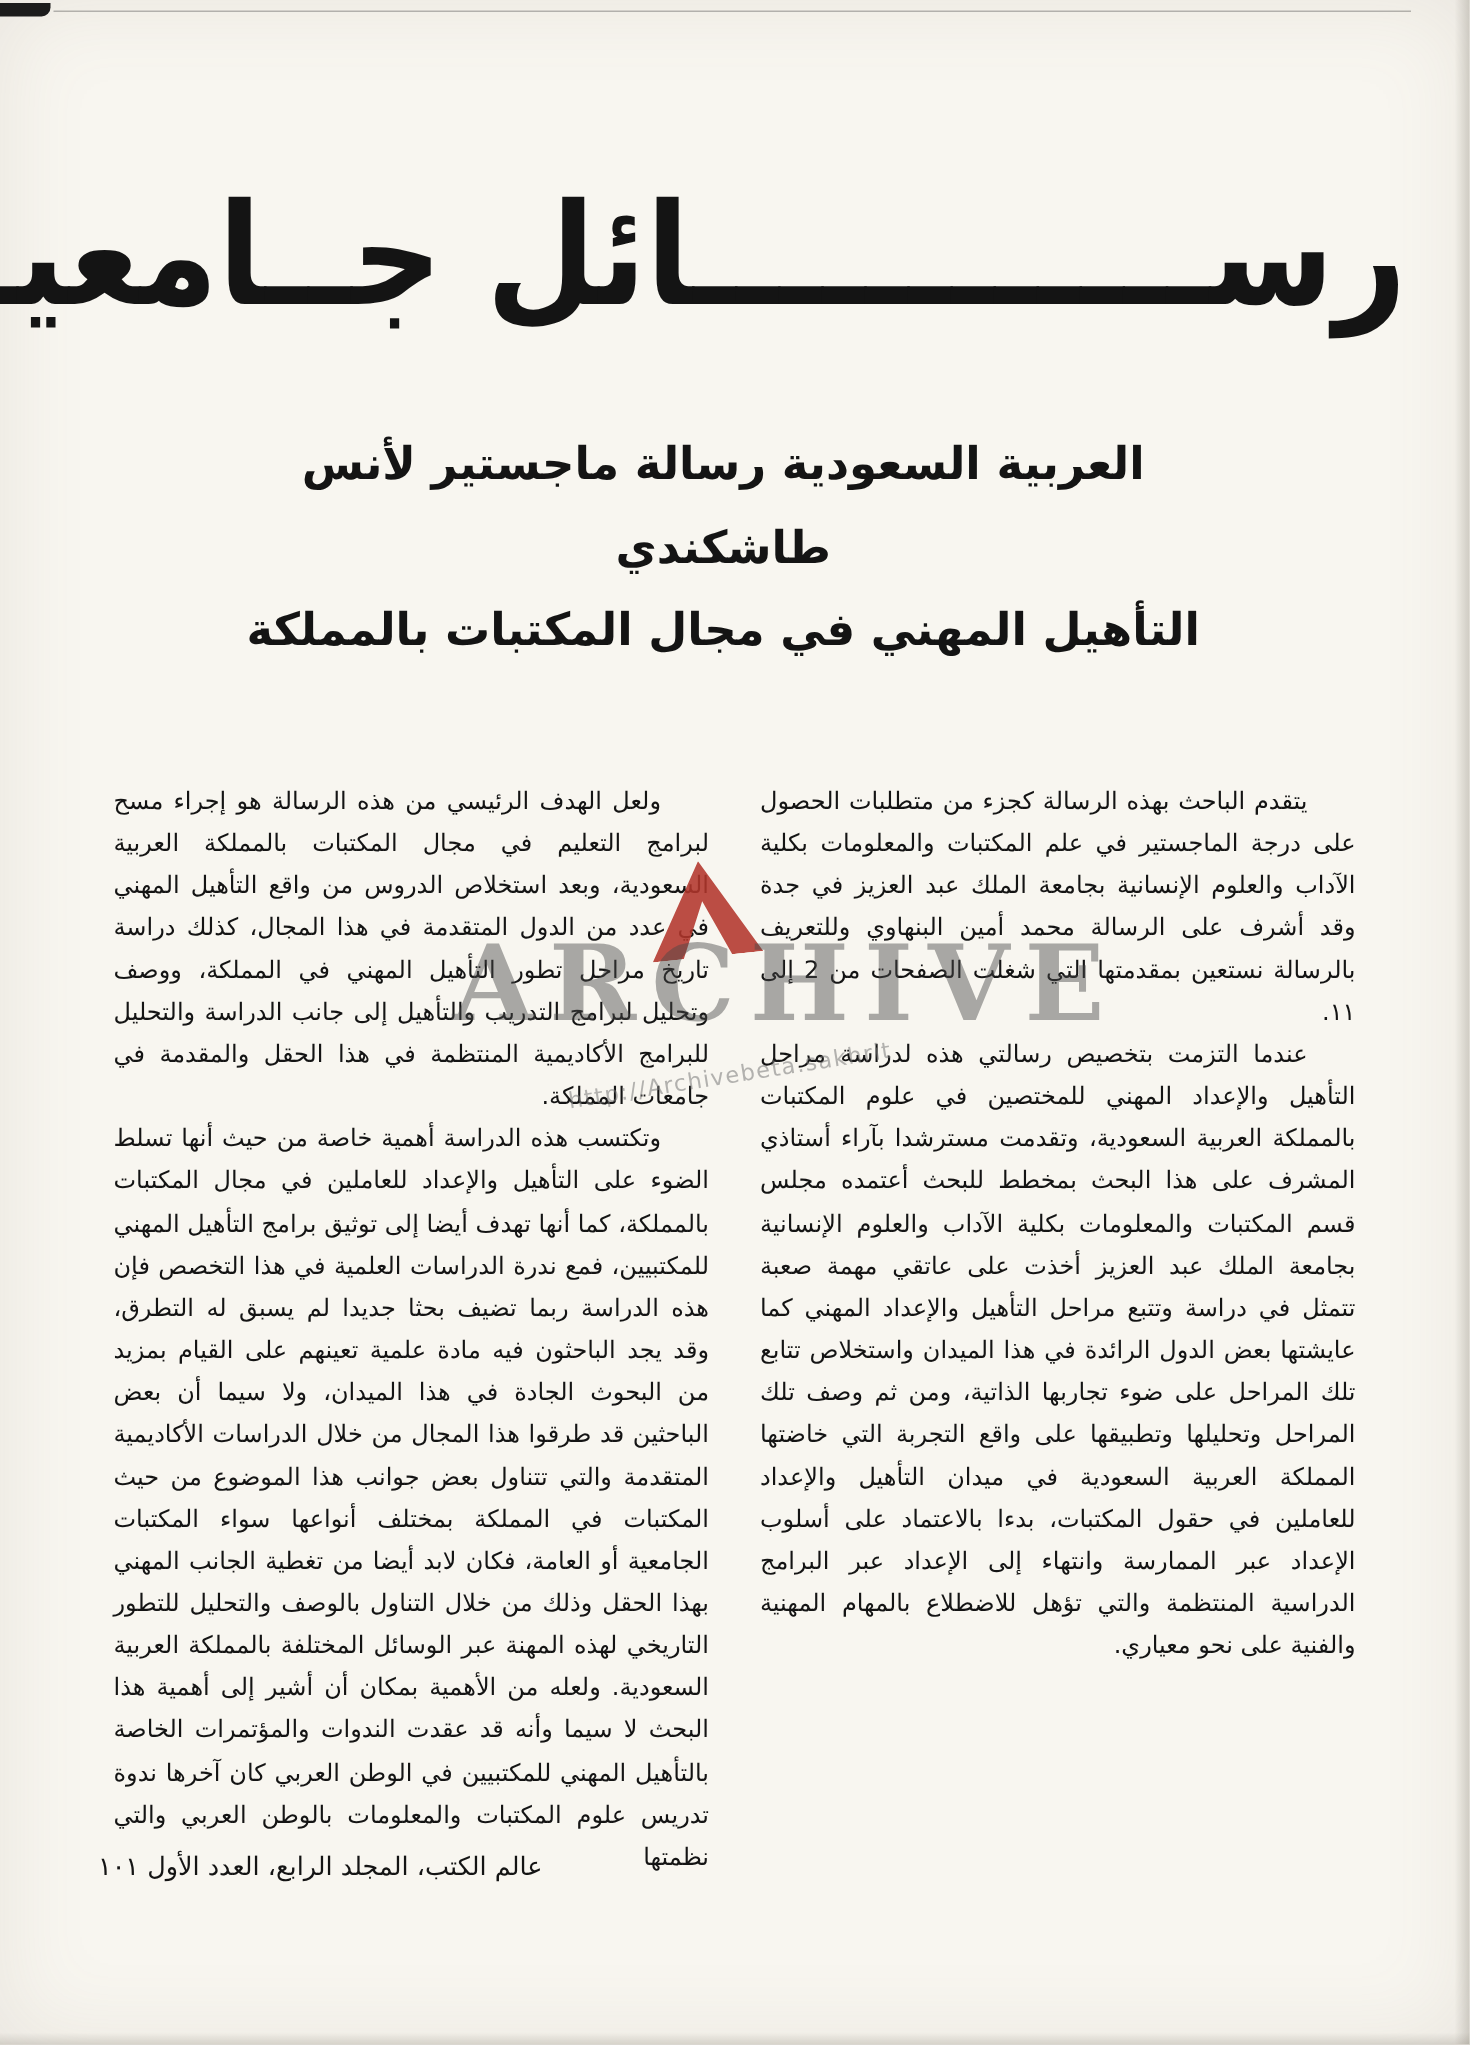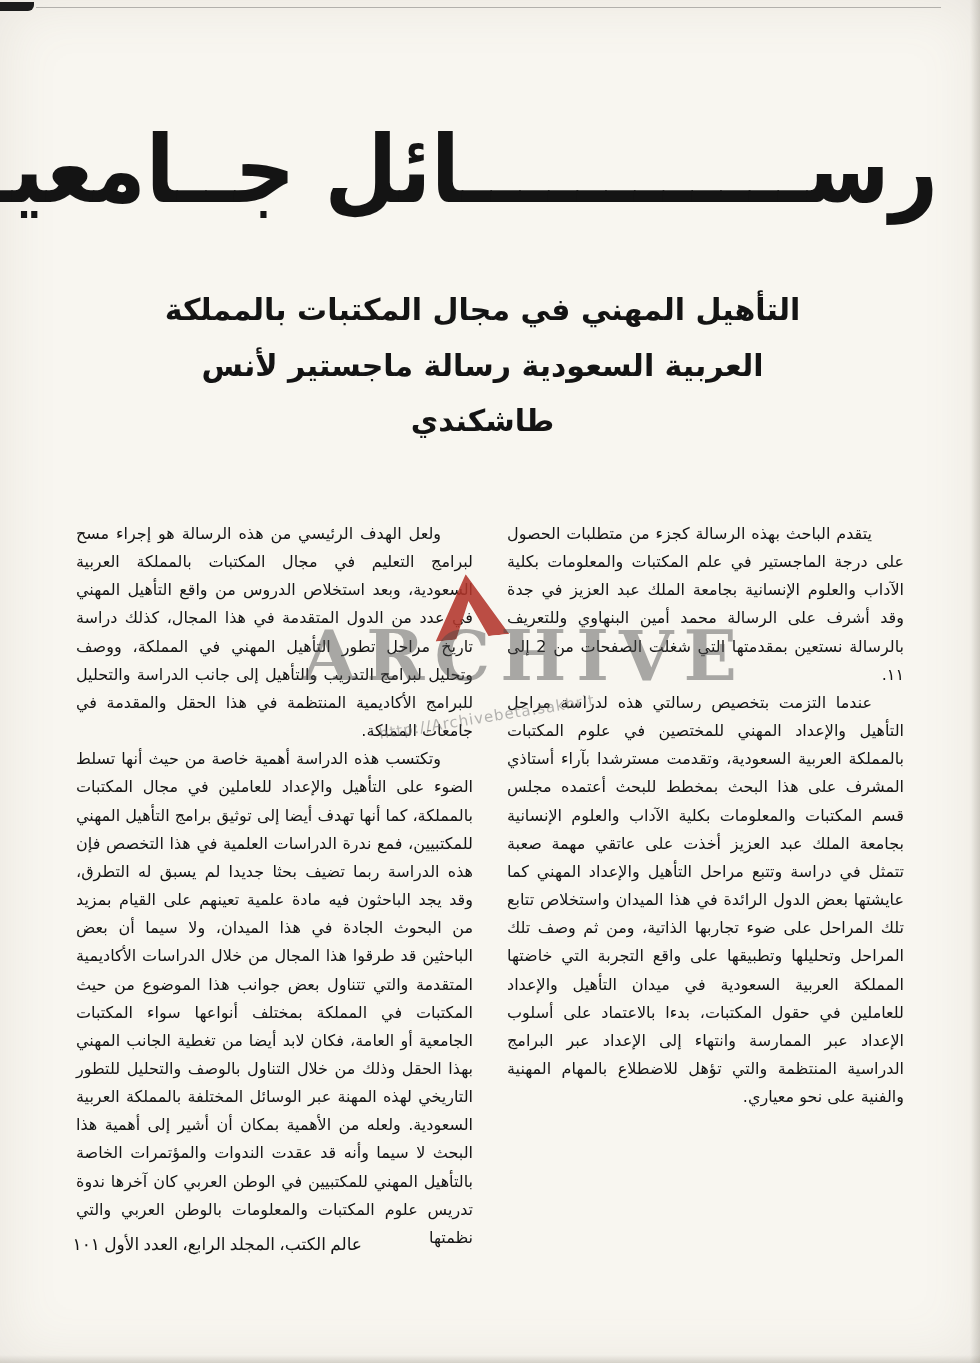--- a/index.html
+++ b/index.html
@@ -106,21 +106,20 @@
   
   .footer {
     position: absolute;
     bottom: 108px;
     right: 618px;
     left: 76px;
     text-align: left;
     direction: rtl;
     font-size: 17px;
     white-space: nowrap;
-    font-family: Liberation Serif, serif;
   }
   
   .watermark {
     position: absolute;
     top: 536px;
     left: 250px;
     width: 520px;
     height: 240px;
     pointer-events: none;
     direction: ltr;
@@ -164,22 +163,22 @@
 <div class="page">
 
   <div class="scan-corner-mark"></div>
   <div class="scan-top-line"></div>
   <div class="scan-right-edge"></div>
   <div class="scan-bottom-edge"></div>
 
   <div class="masthead">رســــــــــــائل جــامعيــــة</div>
 
   <div class="subtitle">
+    <div>العربية السعودية رسالة ماجستير لأنس طاشكندي</div>
     <div>التأهيل المهني في مجال المكتبات بالمملكة</div>
-    <div>العربية السعودية رسالة ماجستير لأنس طاشكندي</div>
   </div>
 
   <div class="columns">
 
     <div class="col">
       <div>
           <p class="para">يتقدم الباحث بهذه الرسالة كجزء من متطلبات الحصول على درجة الماجستير في علم المكتبات والمعلومات بكلية الآداب والعلوم الإنسانية بجامعة الملك عبد العزيز في جدة وقد أشرف على الرسالة محمد أمين البنهاوي وللتعريف بالرسالة نستعين بمقدمتها التي شغلت الصفحات من 2 إلى ١١.</p>
           <p class="para">عندما التزمت بتخصيص رسالتي هذه لدراسة مراحل التأهيل والإعداد المهني للمختصين في علوم المكتبات بالمملكة العربية السعودية، وتقدمت مسترشدا بآراء أستاذي المشرف على هذا البحث بمخطط للبحث أعتمده مجلس قسم المكتبات والمعلومات بكلية الآداب والعلوم الإنسانية بجامعة الملك عبد العزيز أخذت على عاتقي مهمة صعبة تتمثل في دراسة وتتبع مراحل التأهيل والإعداد المهني كما عايشتها بعض الدول الرائدة في هذا الميدان واستخلاص تتابع تلك المراحل على ضوء تجاربها الذاتية، ومن ثم وصف تلك المراحل وتحليلها وتطبيقها على واقع التجربة التي خاضتها المملكة العربية السعودية في ميدان التأهيل والإعداد للعاملين في حقول المكتبات، بدءا بالاعتماد على أسلوب الإعداد عبر الممارسة وانتهاء إلى الإعداد عبر البرامج الدراسية المنتظمة والتي تؤهل للاضطلاع بالمهام المهنية والفنية على نحو معياري.</p>
         </div>
     </div>

